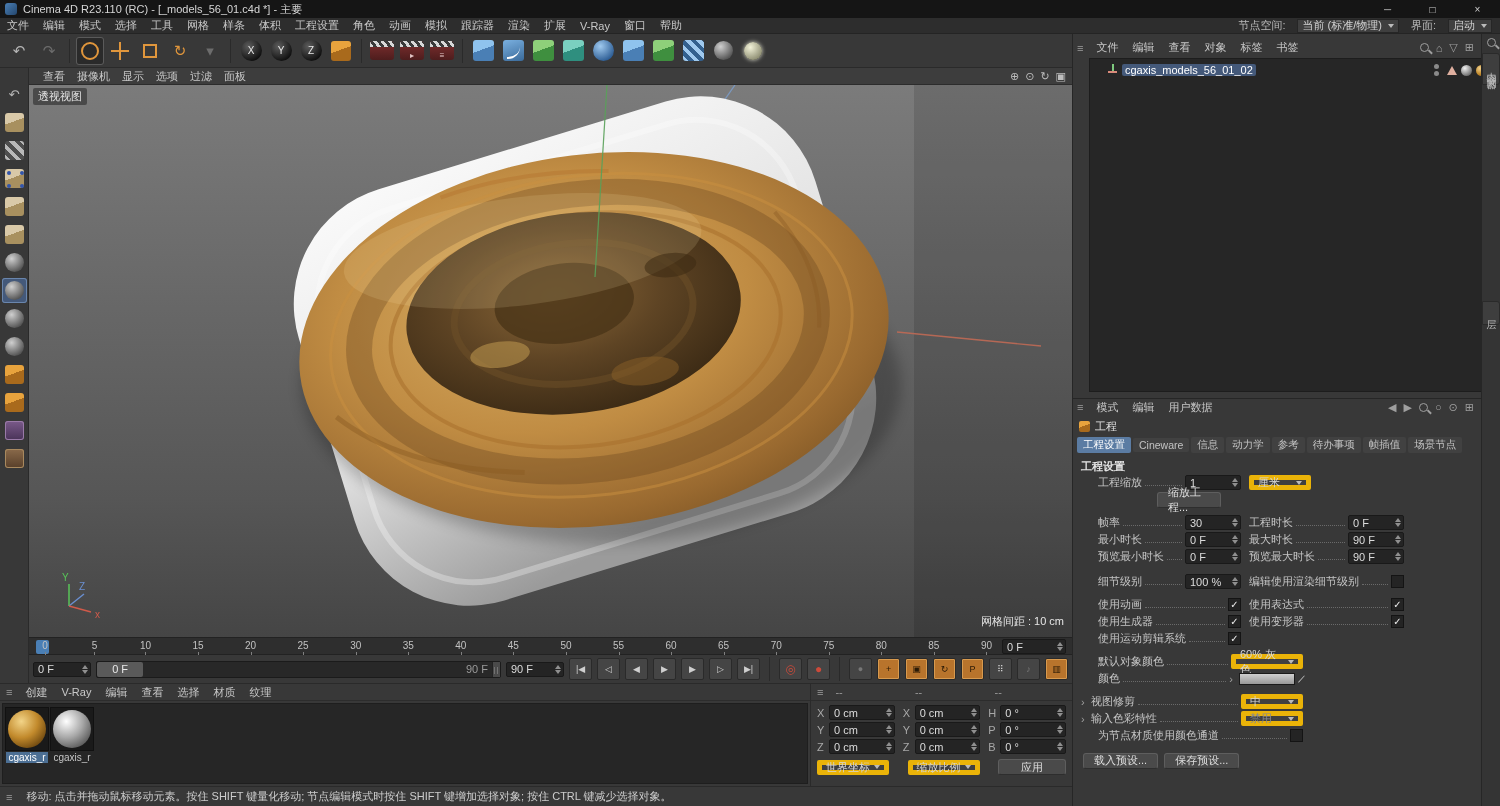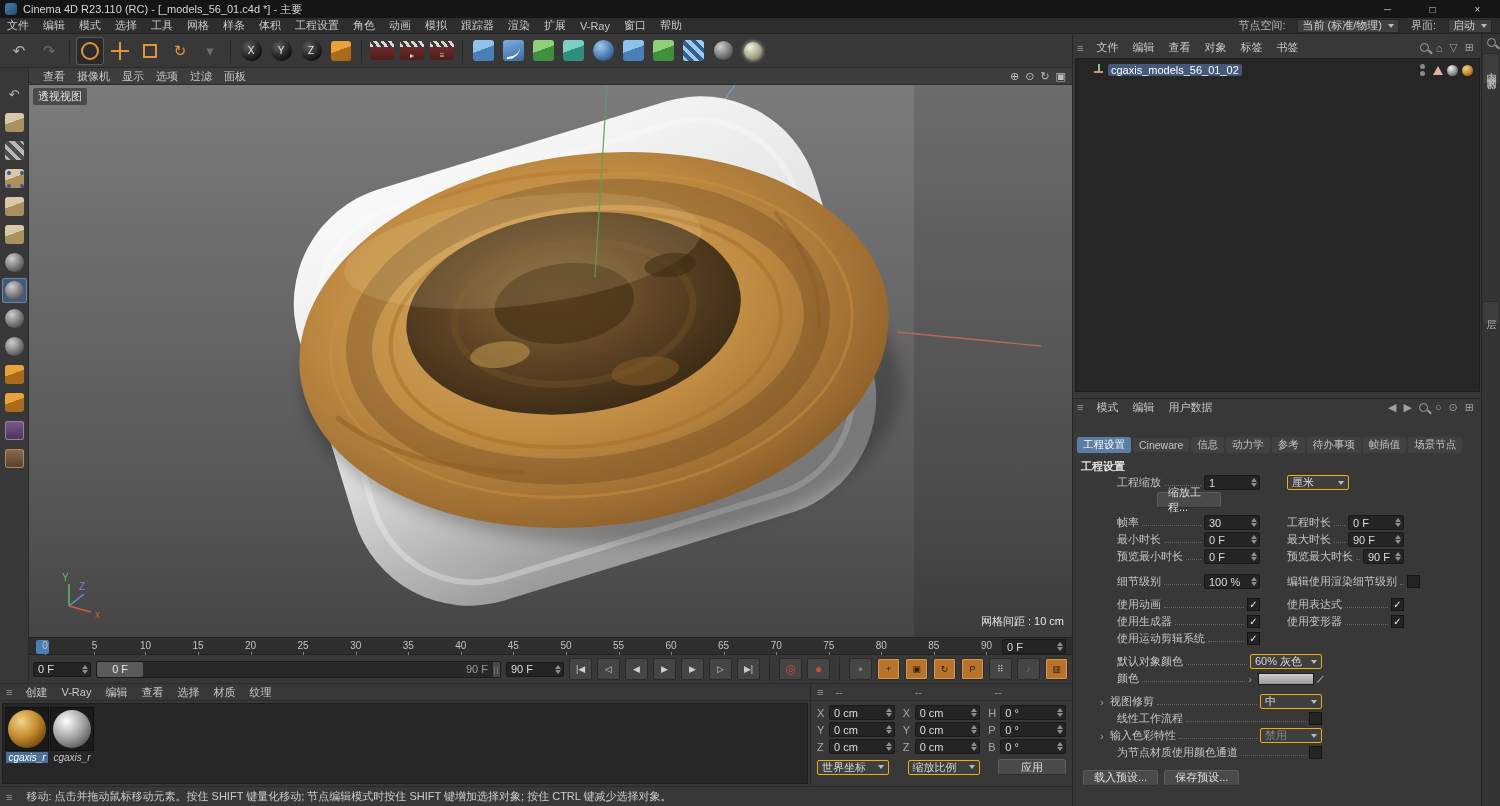--- a/index.html
+++ b/index.html
@@ -91,51 +91,51 @@
 .pb{width:23px;height:22px;background:#454545;border:1px solid #2a2a2a;border-radius:2px;display:flex;align-items:center;justify-content:center;color:#cfcfcf;font-size:9px;flex:0 0 auto;}
 .pb.orange{background:#b8742c;color:#2b1a06;box-shadow:inset 0 0 0 1px #d89a4e;}
 .pb.red{color:#cc4a3a;font-size:12px;}
 .pb.dim{color:#777;}
 
 
 .matpanel{left:0;top:683px;width:810px;height:103px;background:#383838;border-top:1px solid #2a2a2a;}
 .panel-menu{height:17px;display:flex;align-items:center;padding-left:6px;border-bottom:1px solid #2c2c2c;gap:0;}
 .burger{color:#9f9f9f;margin-right:6px;}
 .mat-list{position:absolute;left:2px;top:19px;right:2px;bottom:2px;background:#262626;border:1px solid #1e1e1e;display:flex;gap:1px;padding:3px 2px;}
-.mat-card{width:44px;display:flex;flex-direction:column;align-items:center;gap:1px;font-style:italic;}
+.mat-card{width:44px;display:flex;flex-direction:column;align-items:center;gap:1px;}
 .mat-thumb{width:44px;height:44px;background:#1a1a1a;display:flex;align-items:center;justify-content:center;border:1px solid #111;}
 .mat-sph{width:38px;height:38px;border-radius:50%;}
 .mat-gold{background:radial-gradient(circle at 35% 30%,#f2d488,#c28a2c 45%,#6e4810 80%,#33210a);}
 .mat-gray{background:radial-gradient(circle at 35% 30%,#ffffff,#a8a8a8 45%,#4e4e4e 85%);}
 .mat-name{font-size:10px;max-width:44px;overflow:hidden;white-space:nowrap;color:#c6c6c6;padding:0 2px;}
 .mat-name.sel{background:#4c6f94;color:#fff;}
 
 .coordpanel{left:810px;top:683px;width:262px;height:103px;background:#383838;border-top:1px solid #2a2a2a;border-left:1px solid #2a2a2a;}
 .coord-grid{display:grid;grid-template-columns:1fr 1fr 1fr;column-gap:8px;row-gap:2px;padding:4px 6px 2px 6px;}
 .ccell{display:flex;align-items:center;gap:3px;}
 .clbl{width:9px;color:#a8a8a8;}
 .cfld{flex:1;}
 .coord-foot{display:flex;align-items:center;justify-content:space-between;padding:3px 6px;}
-.dd{background:#3f3f3f;border:1px solid #eab308;height:15px;display:flex;align-items:center;padding:0 4px;color:#d6d6d6;border-radius:2px;gap:4px;}
+.dd{background:#3f3f3f;border:5px solid #eab308;height:15px;display:flex;align-items:center;padding:0 4px;color:#d6d6d6;border-radius:2px;gap:4px;}
 .dd::after{content:"";border-left:3px solid transparent;border-right:3px solid transparent;border-top:4px solid #bbb;margin-left:auto;}
 .dd.dim{color:#8a8a8a;}
 .btn{background:#4a4a4a;border:1px solid #5e5e5e;border-bottom-color:#2e2e2e;border-radius:3px;height:16px;display:flex;align-items:center;justify-content:center;padding:0 10px;color:#dedede;}
 .w62{width:62px;}.w68{width:68px;}.w72{width:72px;}
 
 
 .statusbar{left:0;top:786px;width:1072px;height:20px;background:#383838;border-top:1px solid #2a2a2a;display:flex;align-items:center;padding-left:6px;gap:8px;color:#cdcdcd;}
 
 
 .rpanel{left:1072px;top:34px;width:409px;height:772px;background:#383838;border-left:1px solid #262626;}
 .rp-row{position:absolute;left:0;width:409px;display:flex;align-items:center;}
 .om-menu{top:5px;height:17px;padding-left:4px;}
 .om-right{margin-left:auto;display:flex;align-items:center;gap:7px;padding-right:8px;color:#9f9f9f;}
 .mag{width:9px;height:9px;border:1.5px solid #9f9f9f;border-radius:50%;position:relative;display:inline-block;}
 .mag::after{content:"";position:absolute;left:7px;top:7px;width:5px;height:1.5px;background:#9f9f9f;transform:rotate(45deg);}
-.om-list{position:absolute;left:2px;top:24px;width:405px;height:334px;background:#262626;border:1px solid #1d1d1d;padding-top:3px;}
+.om-list{position:absolute;left:16px;top:24px;width:405px;height:334px;background:#262626;border:1px solid #1d1d1d;padding-top:3px;}
 .obj-row{height:16px;display:flex;align-items:center;gap:4px;padding:0 6px 0 16px;}
 .obj-ico{width:12px;height:12px;position:relative;flex:0 0 auto;}
 .obj-ico::before{content:"";position:absolute;left:6px;top:0;width:1.5px;height:9px;background:#7ec97e;}
 .obj-ico::after{content:"";position:absolute;left:2px;top:7px;width:9px;height:1.5px;background:#d98a7a;}
 .obj-name{color:#d6d6d6;padding:0 3px;border-radius:2px;}
 .obj-name.sel{background:#44597a;color:#fff;}
 .obj-right{margin-left:auto;display:flex;align-items:center;gap:4px;}
 .vdots{display:flex;flex-direction:column;gap:2px;margin-right:4px;}
 .vdot{width:5px;height:5px;border-radius:50%;background:#8a8a8a;display:block;}
 .tag-tri{width:0;height:0;border-left:5px solid transparent;border-right:5px solid transparent;border-bottom:9px solid #e0b0a0;}
@@ -146,21 +146,21 @@
 
 .am-menu{top:364px;height:17px;padding-left:4px;border-top:1px solid #262626;}
 .am-title{top:384px;height:16px;padding-left:6px;gap:5px;color:#e0e0e0;}
 .cube-mini{width:11px;height:11px;background:linear-gradient(160deg,#e8a33d 0 45%,#a96a1c 45%);border-radius:2px;}
 .am-tabs{top:402px;height:17px;padding-left:4px;gap:2px;}
 .atab{padding:1px 6px;background:#414141;border-radius:2px;color:#c2c2c2;white-space:nowrap;font-size:10.5px;}
 .atab.active{background:#5b7ca3;color:#fff;}
 .am-body{position:absolute;left:0;top:421px;width:409px;bottom:0;padding:3px 0 0 8px;overflow:hidden;}
 .asec{font-weight:bold;color:#e4e4e4;height:16px;display:flex;align-items:center;}
 .arow{display:flex;align-items:center;height:17px;padding-right:78px;}
-.acol{display:flex;align-items:center;min-width:0;margin-left:19px;}
+.acol{display:flex;align-items:center;min-width:0;}
 .acol.c1{width:168px;flex:0 0 auto;padding-right:8px;}
 .acol.c2{flex:1;}
 .albl{color:#c4c4c4;white-space:nowrap;margin-left:17px;}
 .albl.noind{margin-left:0;}
 .leader{flex:1;border-bottom:1px dotted #6a6a6a;margin:6px 3px 0 3px;height:1px;min-width:4px;}
 .chk{width:13px;height:13px;background:#242424;border:1px solid #141414;color:#ececec;font-size:10px;display:flex;align-items:center;justify-content:center;flex:0 0 auto;}
 .chev{color:#9f9f9f;width:10px;flex:0 0 auto;}
 .swatch{width:56px;height:12px;background:linear-gradient(#cfcfcf,#989898);border:1px solid #1a1a1a;}
 .dropper{color:#cfcfcf;margin-left:6px;transform:rotate(10deg);}.gap6{height:6px;}.gap8{height:8px;}
 
@@ -652,20 +652,24 @@
       </div>
     <div class="om-right">
       <span>◀</span>
       <span>▶</span>
       <span class="mag"></span>
       <span>○</span>
       <span>⊙</span>
       <span>⊞</span>
     </div>
   </div>
+  <div class="rp-row am-title">
+    <span class="cube-mini"></span>
+    <span>工程</span>
+  </div>
   <div class="rp-row am-tabs">
 
   <span class="atab active">工程设置</span>
       <span class="atab">Cineware</span>
       <span class="atab">信息</span>
       <span class="atab">动力学</span>
       <span class="atab">参考</span>
       <span class="atab">待办事项</span>
       <span class="atab">帧插值</span>
       <span class="atab">场景节点</span>
@@ -825,27 +829,20 @@
           <span class="chev">›</span>
           <span class="albl noind">视图修剪</span>
           <span class="leader"></span>
           <span class="dd w62">
             <span>中</span>
           </span>
         </div>
     </div>
     <div class="arow">
       <div class="acol c1" style="width:230px;">
-          <span class="albl">线性工作流程</span>
-          <span class="leader"></span>
-          <span class="chk"></span>
-        </div>
-    </div>
-    <div class="arow">
-      <div class="acol c1" style="width:230px;">
           <span class="chev">›</span>
           <span class="albl noind">输入色彩特性</span>
           <span class="leader"></span>
           <span class="dd w62 dim">
             <span>禁用</span>
           </span>
         </div>
     </div>
     <div class="arow">
       <div class="acol c1" style="width:230px;">

